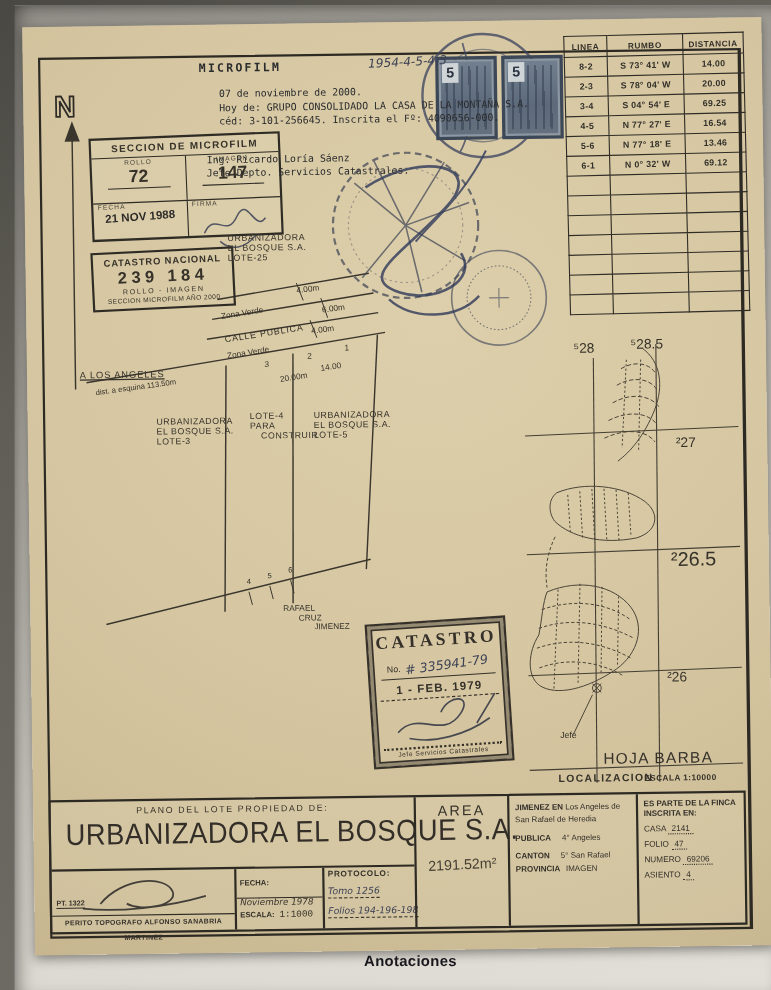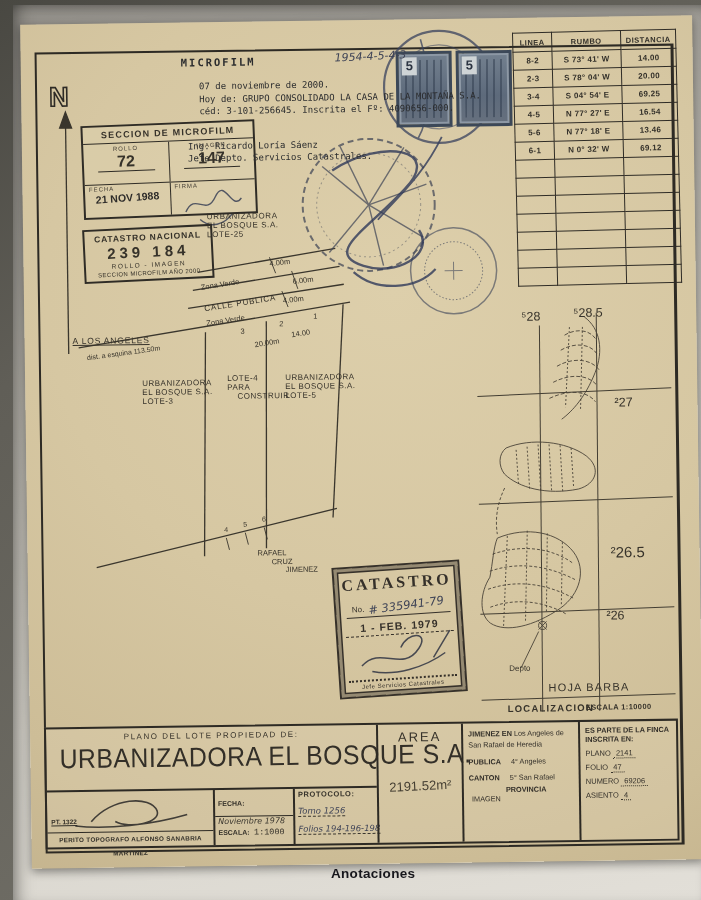--- a/index.html
+++ b/index.html
@@ -364,24 +364,24 @@
       <div style="margin-top:4px;border-bottom:1.5px dashed #35302a;margin-left:8px;margin-right:8px;padding-bottom:2px;font-size:10.5px;font-weight:bold;letter-spacing:1px;">1 - FEB. 1979</div>
       <svg style="position:absolute;left:10px;top:64px;width:104px;height:44px;" viewBox="0 0 104 44">
         <path d="M12,34 C32,14 52,44 70,20 C82,4 60,2 52,18 M22,40 C44,46 74,40 96,26 M84,30 L102,4" stroke="#2e3342" stroke-width="1.5" fill="none" opacity="0.85"></path>
       </svg>
       <div style="position:absolute;left:8px;right:8px;bottom:6px;border-top:2px dotted #35302a;padding-top:2px;font-size:6px;letter-spacing:.5px;">Jefe Servicios Catastrales</div>
     </div>
 
     <div class="abs lbl" style="left:497px;top:292px;font-size:12.5px;z-index:2;">⁵28</div>
     <div class="abs lbl" style="left:549px;top:289px;font-size:12.5px;z-index:2;">⁵28.5</div>
     <div class="abs lbl" style="left:589px;top:379px;font-size:12.5px;z-index:2;">²27</div>
-    <div class="abs lbl" style="left:583px;top:482px;font-size:15px;z-index:2;margin-top:45px;">²26.5</div>
+    <div class="abs lbl" style="left:583px;top:482px;font-size:18px;z-index:2;">²26.5</div>
     <div class="abs lbl" style="left:578px;top:592px;font-size:12.5px;z-index:2;">²26</div>
-    <div class="abs lbl" style="left:480px;top:646px;font-size:8px;z-index:2;">Depto</div>
-    <div class="abs lbl" style="left:519px;top:664px;font-size:11px;letter-spacing:1.2px;z-index:2;">HOJA BARBA</div>
+    <div class="abs lbl" style="left:480px;top:646px;font-size:8px;z-index:2;">Jefe</div>
+    <div class="abs lbl" style="left:519px;top:664px;font-size:14px;letter-spacing:1.2px;z-index:2;">HOJA BARBA</div>
     <div class="abs lbl" style="left:478px;top:686px;font-size:9.5px;font-weight:bold;letter-spacing:1.2px;z-index:2;">LOCALIZACION</div>
     <div class="abs lbl" style="left:556px;top:687px;font-size:7.5px;font-weight:bold;letter-spacing:.4px;z-index:2;">ESCALA 1:10000</div>
 
     <div class="tb">
 
       <div class="abs" style="left:0;top:0;width:330px;height:63px;border-bottom:2px solid #2d2a24;box-sizing:border-box;text-align:center;">
         <div class="lbl" style="font-size:8px;letter-spacing:1.5px;margin-top:4px;">PLANO DEL LOTE PROPIEDAD DE:</div>
         <div class="lbl" style="font-size:27px;letter-spacing:.5px;transform:scaleX(.92);margin-top:2px;font-weight:400;color:#332f28;">URBANIZADORA EL BOSQUE S.A.</div>
       </div>
 
@@ -422,30 +422,30 @@
         </div>
         <div style="font-size:7.3px;margin-top:7px;">
           <span style="font-weight:bold;">PUBLICA</span>
           <span style="margin-left:8px;">4° Angeles</span>
         </div>
         <div style="font-size:7.3px;margin-top:7px;">
           <span style="font-weight:bold;">CANTON</span>
           <span style="margin-left:8px;">5° San Rafael</span>
         </div>
         <div style="font-size:7.3px;margin-top:3px;">
-          <span style="font-weight:bold;margin-left:37px;">PROVINCIA</span>
+          <span style="font-weight:bold;">PROVINCIA</span>
           <span style="margin-left:3px;">IMAGEN</span>
         </div>
       </div>
 
       <div class="cell" style="left:532px;top:0;width:98px;height:118px;padding:4px 5px;font-family:'Liberation Sans',sans-serif;color:#34302a;">
         <div style="font-size:7.3px;font-weight:bold;">ES PARTE DE LA FINCA</div>
         <div style="font-size:7.3px;font-weight:bold;">INSCRITA EN:</div>
         <div style="font-size:7.5px;margin-top:5px;">
-          <span>PLANO</span>
+          <span>CASA</span>
           <span class="dotted-u">2141</span>
         </div>
         <div style="font-size:7.5px;margin-top:5px;">
           <span>FOLIO</span>
           <span class="dotted-u">47</span>
         </div>
         <div style="font-size:7.5px;margin-top:5px;">
           <span>NUMERO</span>
           <span class="dotted-u">69206</span>
         </div>

